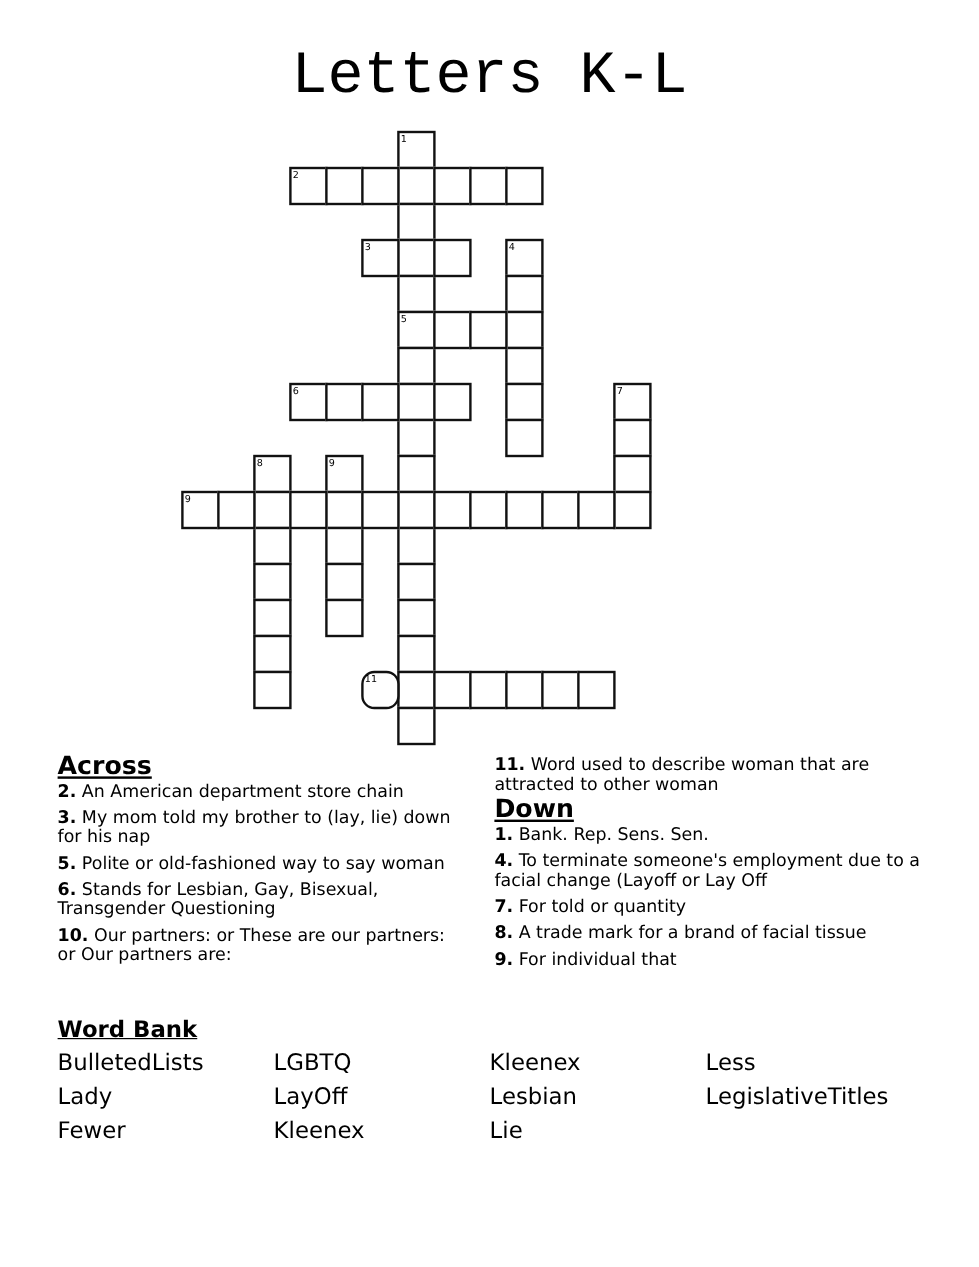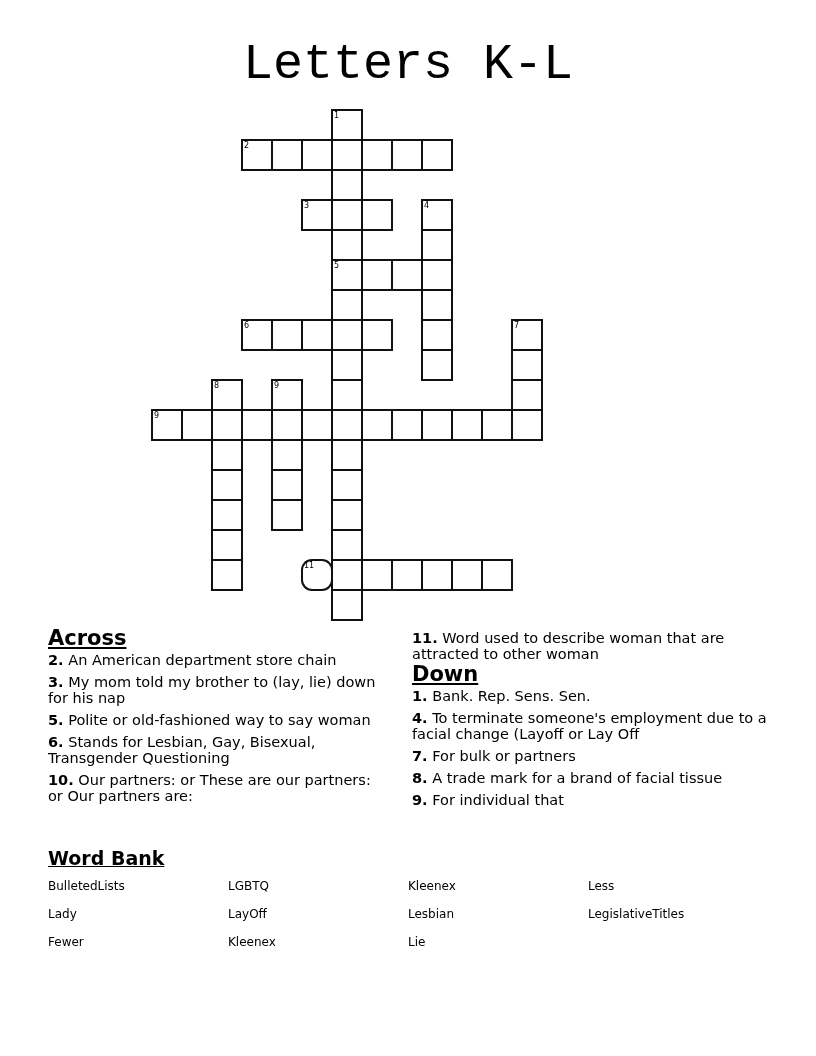--- a/index.html
+++ b/index.html
@@ -33,21 +33,21 @@
   }
   .clue { margin: 0 0 6px 0; }
   .clue .n { font-weight: bold; }
   .wordbank {
     position: absolute; left: 48px; top: 846px; width: 740px;
     font-family: "DejaVu Sans", sans-serif;
   }
   .wb-title { font-size: 19px; font-weight: bold; text-decoration: underline; line-height: 24px; margin-bottom: 4px; }
   .wb-grid {
     display: grid; grid-template-columns: 180px 180px 180px 200px; row-gap: 4px;
-    font-size: 12px; line-height: 24px;
+    font-size: 19px; line-height: 24px;
   }
 </style>
 </head>
 <body>
 
 <div class="title">Letters K-L</div>
 
 <div class="grid" id="grid">
     <div class="cell" style="left: 332px; top: 110px;">
       <span class="num">1</span>
@@ -148,21 +148,21 @@
   <div class="clue"><span class="n">5.</span> <span>Polite or old-fashioned way to say woman</span></div>
   <div class="clue"><span class="n">6.</span> <span>Stands for Lesbian, Gay, Bisexual, Transgender Questioning</span></div>
   <div class="clue"><span class="n">10.</span> <span>Our partners: or These are our partners: or Our partners are:</span></div>
 </div>
 
 <div class="clues right">
   <div class="clue" style="margin-bottom:4px"><span class="n">11.</span> <span>Word used to describe woman that are attracted to other woman</span></div>
   <div class="clue-heading">Down</div>
   <div class="clue"><span class="n">1.</span> <span>Bank. Rep. Sens. Sen.</span></div>
   <div class="clue"><span class="n">4.</span> <span>To terminate someone's employment due to a facial change (Layoff or Lay Off</span></div>
-  <div class="clue"><span class="n">7.</span> <span>For bulk or partners</span></div>
+  <div class="clue"><span class="n">7.</span> <span>For told or quantity</span></div>
   <div class="clue"><span class="n">8.</span> <span>A trade mark for a brand of facial tissue</span></div>
   <div class="clue"><span class="n">9.</span> <span>For individual that</span></div>
 </div>
 
 <div class="wordbank">
   <div class="wb-title">Word Bank</div>
   <div class="wb-grid">
     <div>BulletedLists</div>
     <div>LGBTQ</div>
     <div>Kleenex</div>

